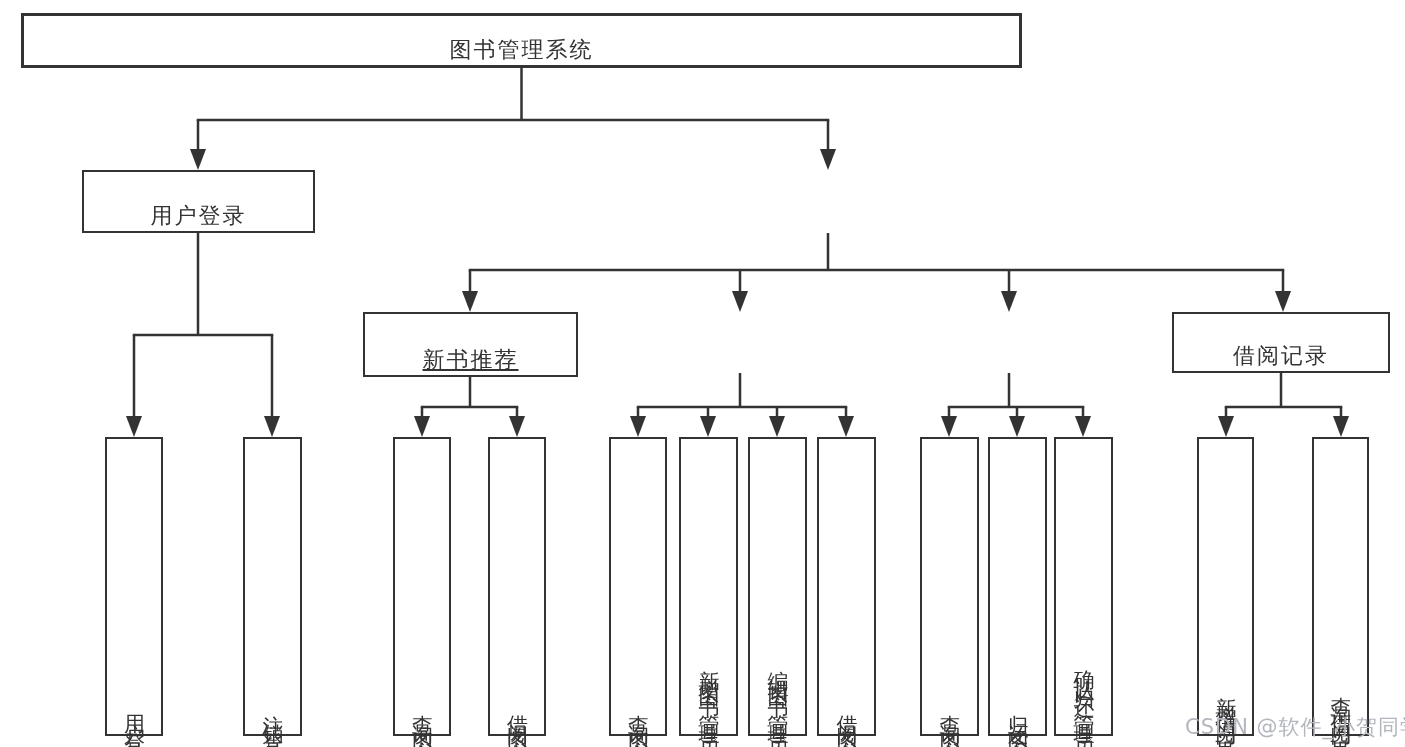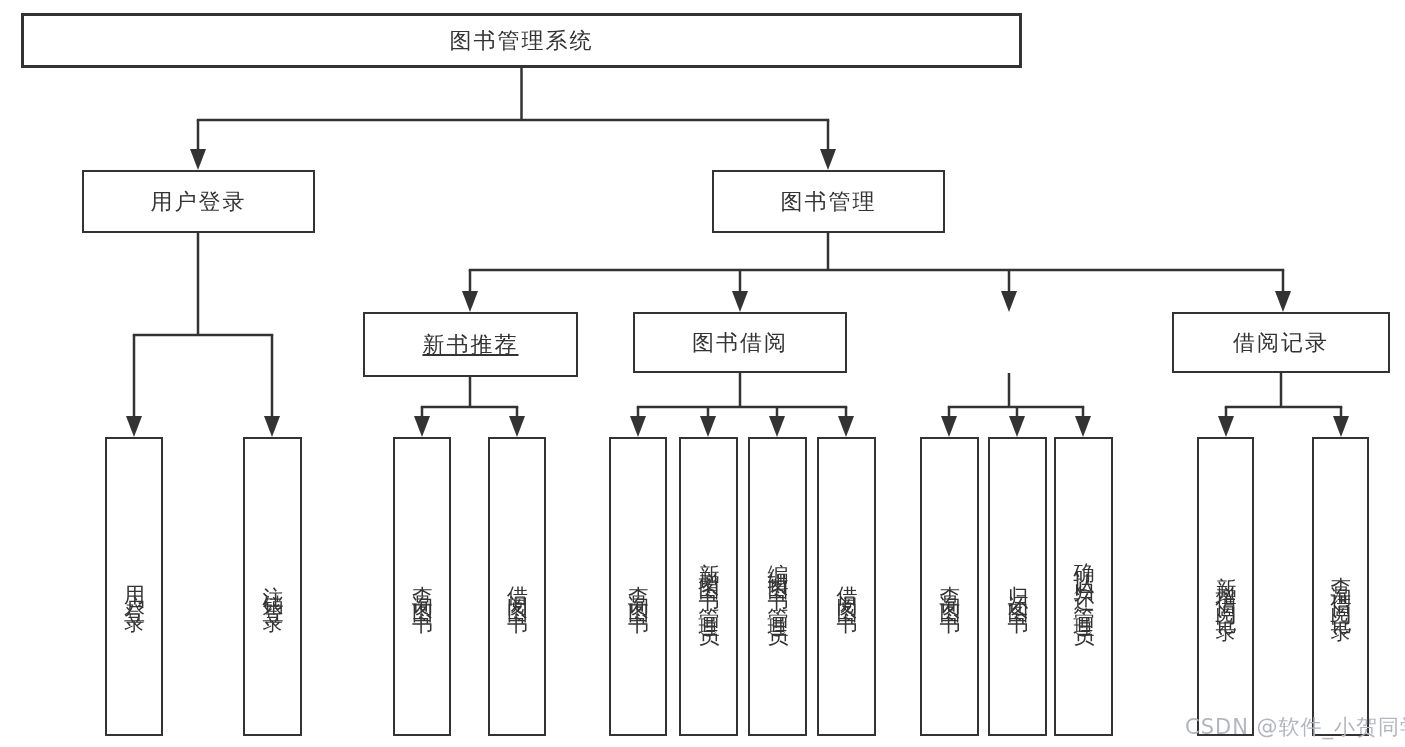--- a/index.html
+++ b/index.html
@@ -21,21 +21,21 @@
     top: 0;
     z-index: 0;
   }
   .node {
     position: absolute;
     box-sizing: border-box;
     background: #ffffff;
     border: 2.5px solid #333333;
     color: #333333;
     display: flex;
-    align-items: center;
+    align-items: flex-end;
     justify-content: center;
     z-index: 1;
   }
   .hnode {
     font-size: 22px;
     letter-spacing: 2px;
     white-space: nowrap;
   }
   .root-node {
     border-width: 3px;
@@ -130,29 +130,23 @@
     <path d="M 1333 416 L 1349 416 L 1341 437 Z" stroke="none"></path>
   </svg>
 
   <div class="node hnode root-node" style="left:21px; top:13px; width:1001px; height:55px;">
     <span>图书管理系统</span>
   </div>
 
   <div class="node hnode" style="left:82px; top:170px; width:233px; height:63px;">
     <span>用户登录</span>
   </div>
-  <div class="node hnode" style="left:712px; top:170px; width:233px; height:63px;">
-    <span>图书管理</span>
-  </div>
 
   <div class="node hnode" style="left:363px; top:312px; width:215px; height:65px;text-decoration:underline;">
     <span>新书推荐</span>
-  </div>
-  <div class="node hnode" style="left:633px; top:312px; width:214px; height:61px;">
-    <span>图书借阅</span>
   </div>
   <div class="node hnode" style="left:1172px; top:312px; width:218px; height:61px;">
     <span>借阅记录</span>
   </div>
 
   <div class="node leaf" style="left:105px; width:58px;">
     <span class="vtext">用户登录</span>
   </div>
   <div class="node leaf" style="left:243px; width:59px;">
     <span class="vtext">注销登录</span>

